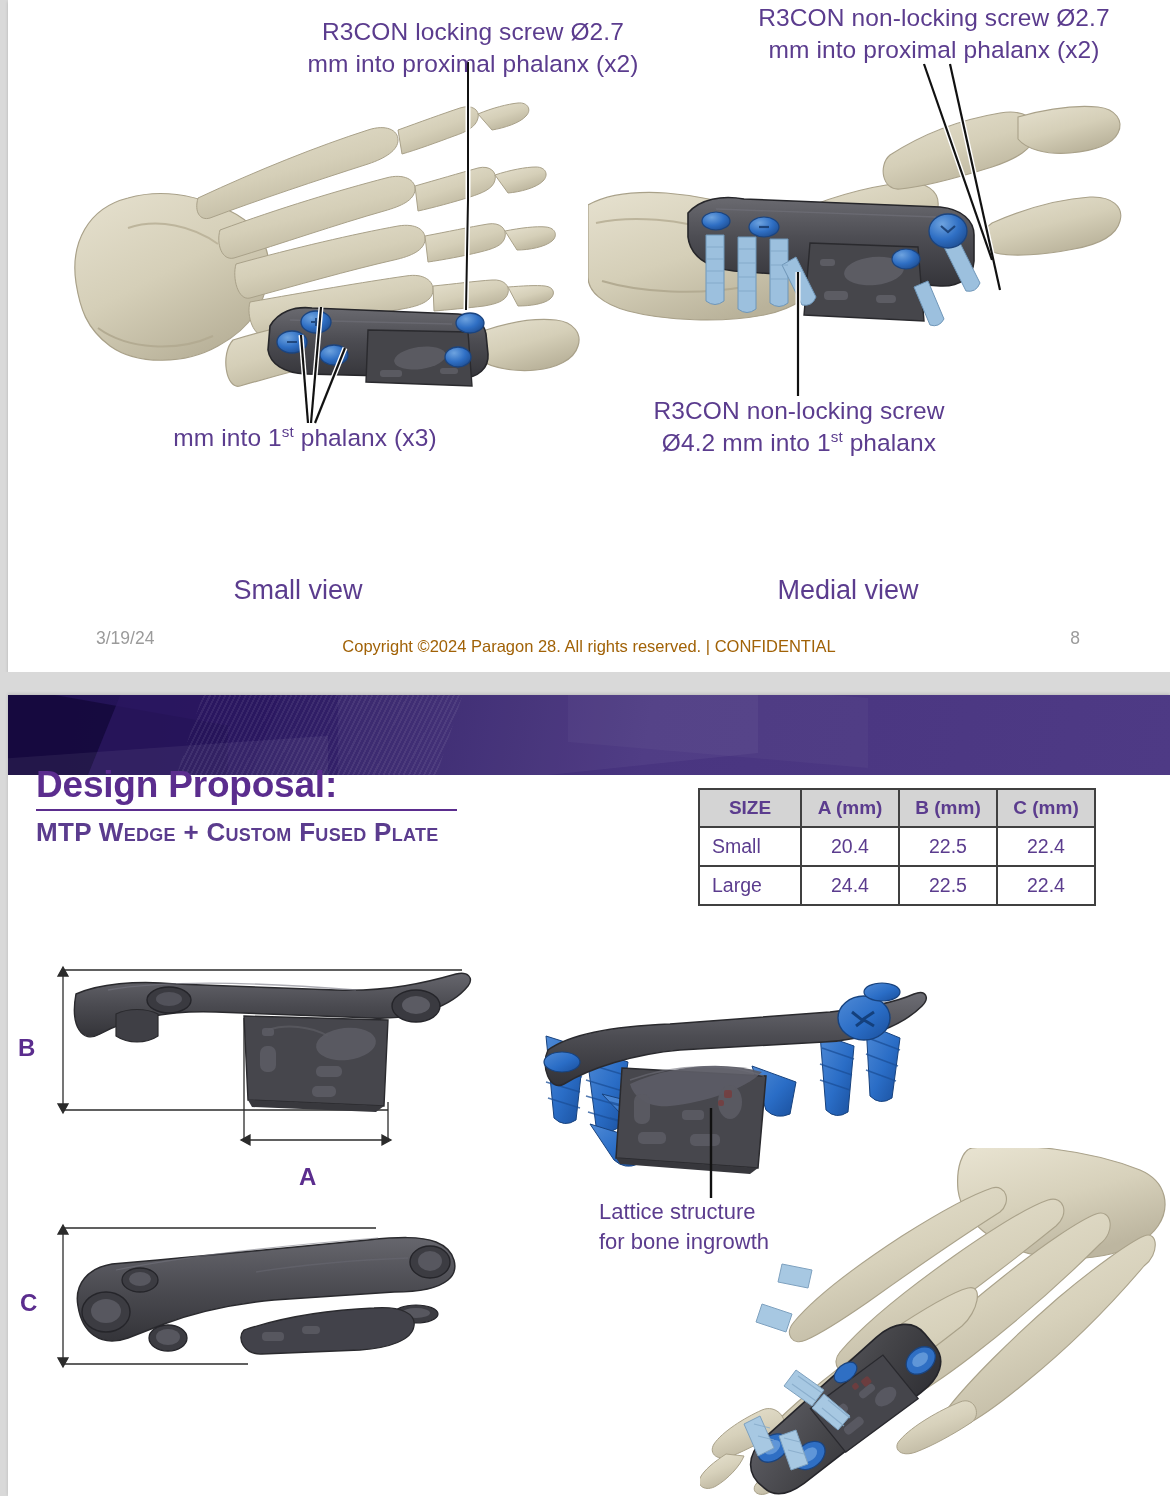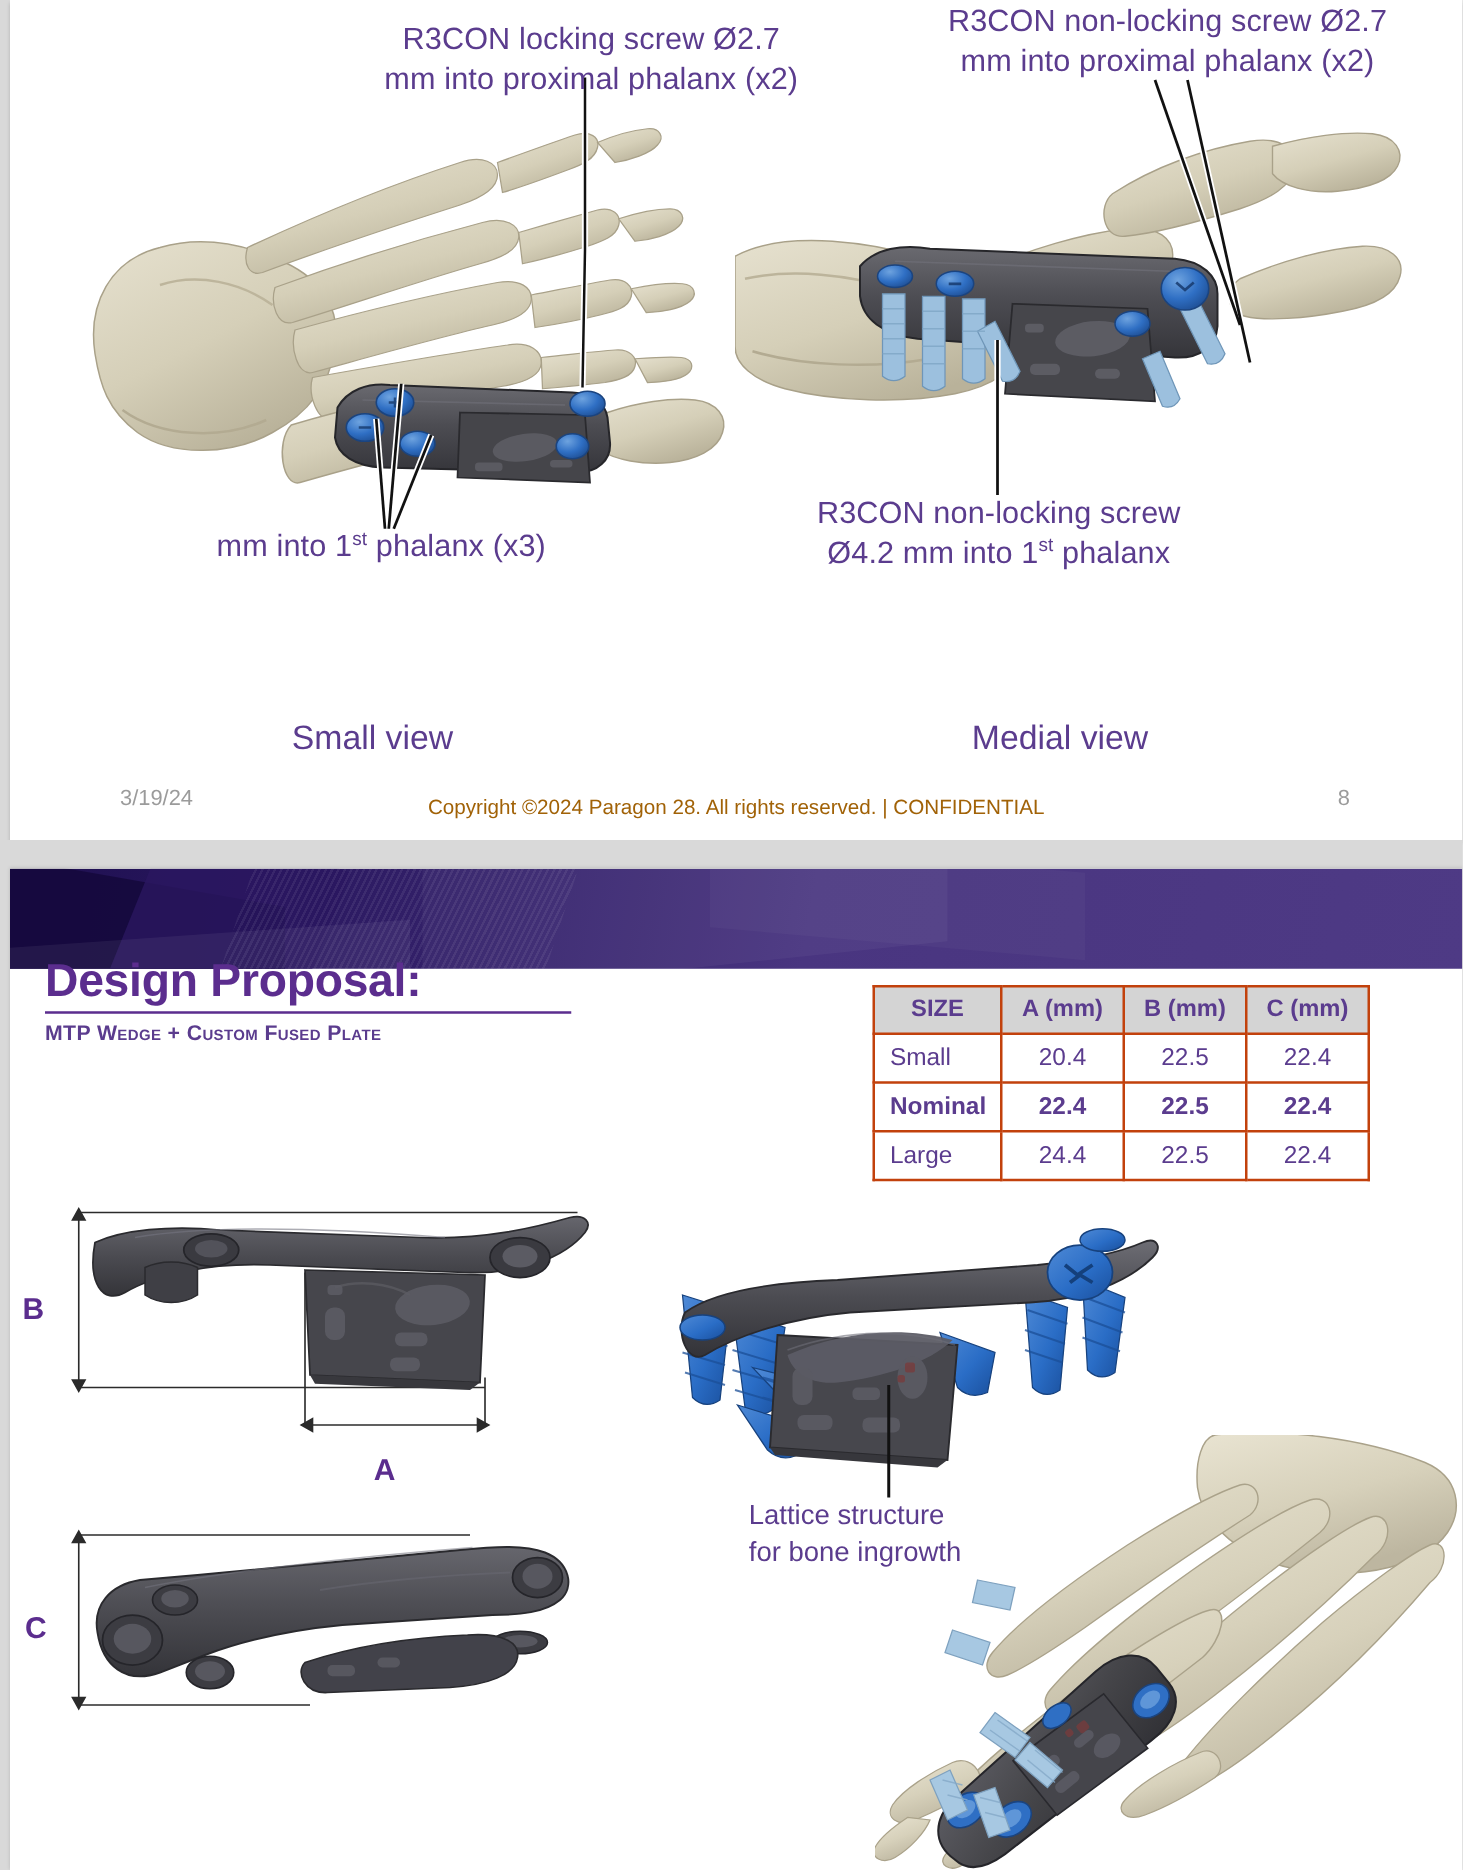--- a/index.html
+++ b/index.html
@@ -62,32 +62,32 @@
   .footer-num  { position:absolute; right:90px; top:628px; color:#9b9b9b; font-size:17.5px; }
 
   
   .title-wrap { position:absolute; left:36px; top:764px; }
   .title-main {
     color:#5b2d8e; font-size:37px; font-weight:bold; letter-spacing:-.2px;
     border-bottom:2.5px solid #5b2d8e; padding-bottom:3px; display:inline-block;
     padding-right:120px;
   }
   .title-sub {
-    margin-top:6px; color:#5b3c8e; font-size:17px; font-weight:bold;
+    margin-top:6px; color:#5b3c8e; font-size:26px; font-weight:bold;
     font-variant: small-caps; letter-spacing:.3px;
   }
 
   
   table.sizes {
     position:absolute; left:698px; top:788px;
     border-collapse:collapse; background:#fff;
     border:2px solid #3a3a3a;
   }
   table.sizes th, table.sizes td {
-    border:2px solid #c2410c; color:#5b3c8e;
+    border:2px solid #404040; color:#5b3c8e;
     font-size:19.5px; text-align:center; padding:7px 10px;
     min-width:98px; height:38px;
   }
   table.sizes thead th { background:#d4d4d4; font-weight:bold; font-size:19px; }
   table.sizes td.rowlabel { text-align:left; padding-left:12px; min-width:102px; }
   table.sizes tr.nominal td { font-weight:bold; }
 
   
   .lattice-note {
     position:absolute; left:599px; top:1197px; width:230px;
@@ -355,26 +355,20 @@
         <th>C (mm)</th>
       </tr>
     </thead>
     <tbody>
       <tr>
         <td class="rowlabel">Small</td>
         <td>20.4</td>
         <td>22.5</td>
         <td>22.4</td>
       </tr>
-      <tr class="nominal">
-        <td class="rowlabel">Nominal</td>
-        <td>22.4</td>
-        <td>22.5</td>
-        <td>22.4</td>
-      </tr>
       <tr>
         <td class="rowlabel">Large</td>
         <td>24.4</td>
         <td>22.5</td>
         <td>22.4</td>
       </tr>
     </tbody>
   </table>
 
   <div class="stage" style="left:16px; top:962px;">

